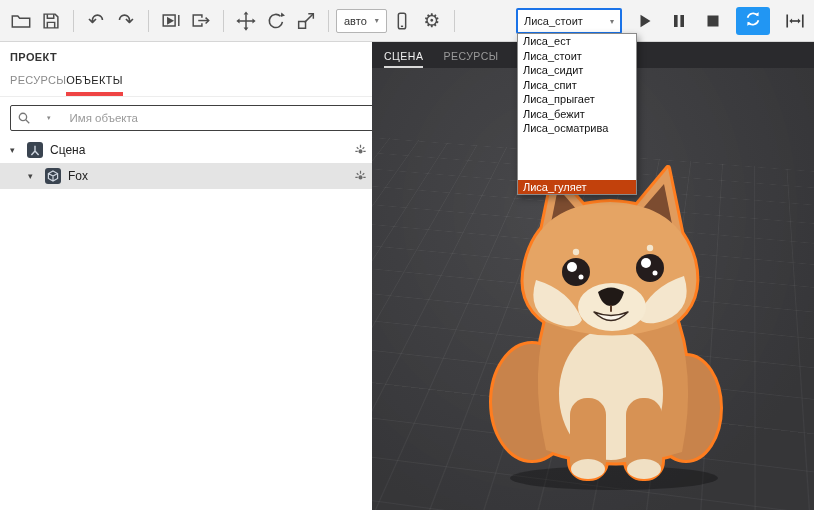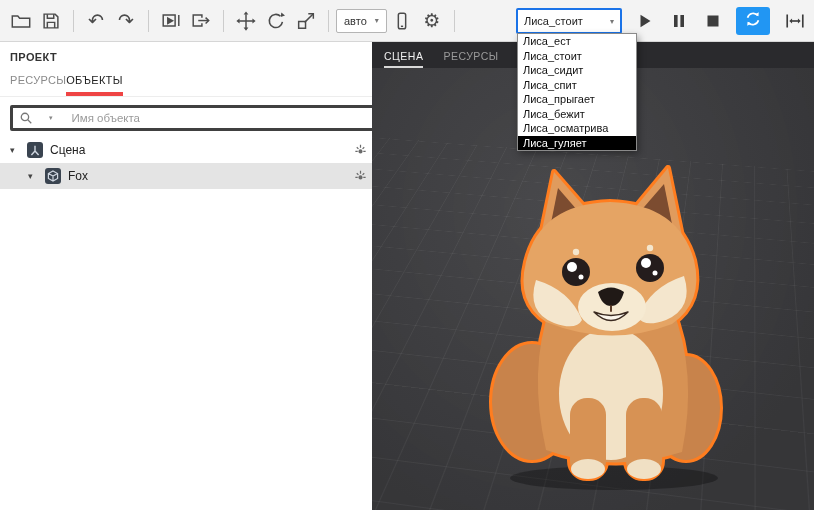--- a/index.html
+++ b/index.html
@@ -22,33 +22,33 @@
   .anim-cluster{position:absolute;left:516px;top:0;height:42px;display:flex;align-items:center;gap:12px;}
   .anim-select{width:106px;height:26px;border:2px solid #1a73e8;background:#fff;border-radius:2px;
                display:flex;align-items:center;justify-content:space-between;font-size:11px;color:#222;padding:0 6px;}
   .loop-btn{width:34px;height:28px;background:#2196f3;border-radius:3px;display:flex;
             align-items:center;justify-content:center;}
 
   
   .dd-list{position:absolute;left:517px;top:33px;width:120px;background:#fff;border:1px solid #8a8a8a;
            z-index:60;font-size:11px;color:#111;box-shadow:2px 3px 7px rgba(0,0,0,.35);}
   .dd-item{height:14.5px;line-height:14.5px;padding:0 5px;white-space:nowrap;overflow:hidden;}
-  .dd-item.sel{background:#000000;color:#fff;}
+  .dd-item.sel{background:#c2410c;color:#fff;margin-top:44px;}
 
   
   .panel{position:absolute;left:0;top:42px;width:420px;bottom:0;background:#fff;border-right:1px solid #bdbdbd;}
   .scroll-strip{position:absolute;right:0;top:0;bottom:0;width:8px;background:#f4f4f4;border-left:1px solid #e6e6e6;}
   .panel-header{height:25px;display:flex;align-items:center;padding:4px 12px 0 10px;}
   .panel-title{font-size:11px;font-weight:bold;color:#333;letter-spacing:.4px;flex:1;}
   .panel-close{color:#555;font-size:16px;line-height:1;}
   .panel-tabs{display:flex;padding:7px 10px 0;border-bottom:1px solid #ededed;}
   .ptab{font-size:11px;color:#8a8a8a;padding-bottom:6px;letter-spacing:.3px;}
   .ptab.active{color:#222;border-bottom:4px solid #ef4444;}
   .search-row{display:flex;align-items:center;margin:8px 10px 6px;gap:8px;}
-  .search-box{flex:1;height:26px;border:3px solid #404040;border-radius:2px;display:flex;
+  .search-box{flex:1;height:26px;border:1px solid #404040;border-radius:2px;display:flex;
               align-items:center;padding:0 6px;gap:16px;background:#fff;}
   .search-box .mag{color:#777;display:flex;}
   .search-box .sc{font-size:7px;color:#888;margin-right:3px;}
   .search-box input{border:none;outline:none;flex:1;font-size:11.5px;color:#333;background:transparent;min-width:0;}
   .search-box input::placeholder{color:#9a9a9a;}
   .aux-btn{color:#8a8a8a;font-size:15px;line-height:1;flex:0 0 auto;}
   .tree{margin-top:2px;}
   .tree-row{height:26px;display:flex;align-items:center;padding:0 24px 0 10px;gap:7px;}
   .tree-row.selected{background:#e4e4e4;}
   .tree-row.indent{padding-left:28px;}

